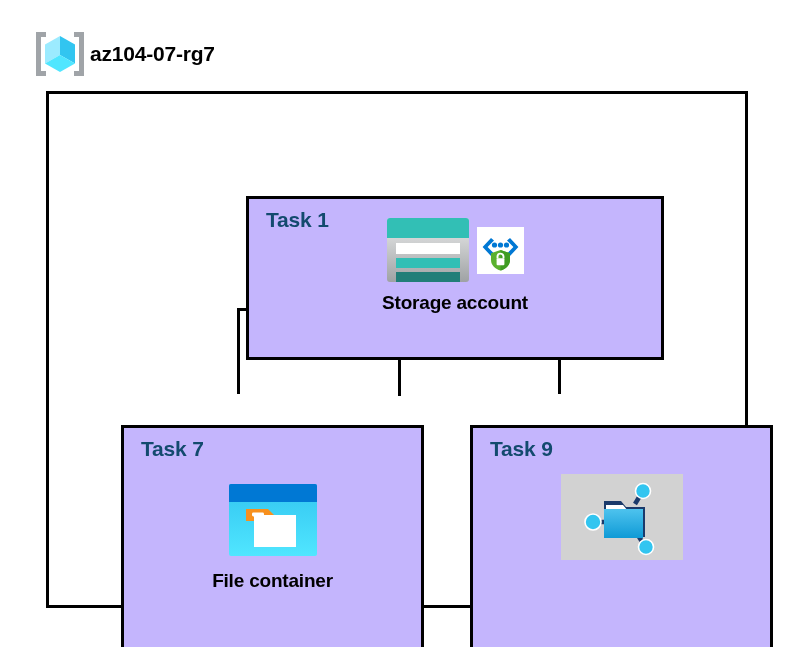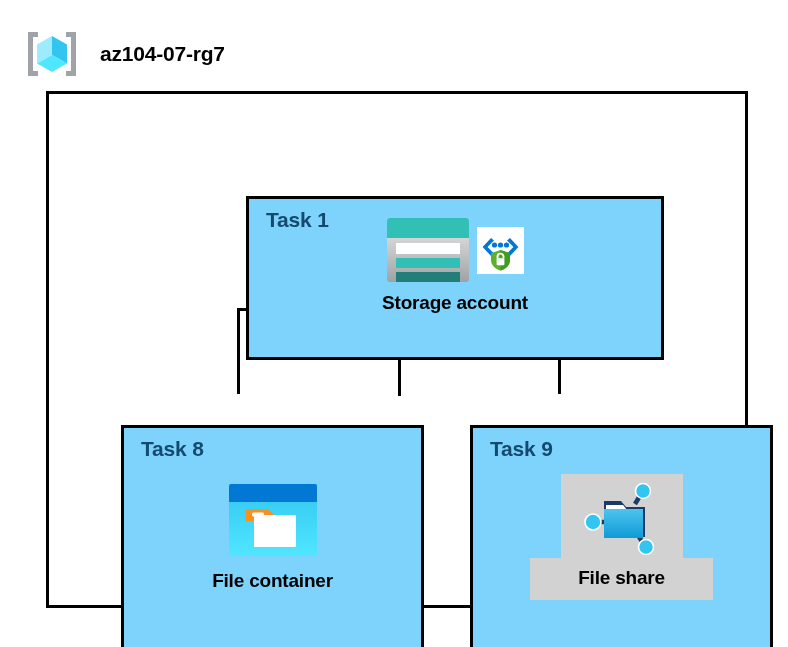--- a/index.html
+++ b/index.html
@@ -13,26 +13,26 @@
     height: 647px;
     position: relative;
     overflow: hidden;
     font-family: "Liberation Sans", sans-serif;
     -webkit-font-smoothing: antialiased;
   }
 
   
   #rg-header {
     position: absolute;
-    left: 24px;
+    left: 32px;
     top: 28px;
     height: 52px;
     display: flex;
     align-items: center;
-    gap: 20px;
+    gap: 2px;
   }
   #rg-icon {
     width: 56px;
     height: 52px;
     display: block;
   }
   #rg-title {
     font-size: 21px;
     font-weight: bold;
     color: #000000;
@@ -48,21 +48,21 @@
     width: 702px;
     height: 517px;
     border: 3px solid #000000;
     box-sizing: border-box;
     background: #ffffff;
   }
 
   
   .task-panel {
     position: absolute;
-    background: #7dd3fc;
+    background: #c4b5fd;
     border: 3px solid #000000;
     box-sizing: border-box;
   }
   #panel-task1 { left: 197px; top: 102px; width: 418px; height: 164px; }
   #panel-task2 { left: 72px;  top: 331px; width: 303px; height: 243px; }
   #panel-task3 { left: 421px; top: 331px; width: 303px; height: 243px; }
 
   .task-label {
     position: absolute;
     left: 17px;
@@ -192,21 +192,21 @@
             <path d="M20.5 31.5 L20.5 29.6 A3 3 0 0 1 26.5 29.6 L26.5 31.5" fill="none" stroke="#ffffff" stroke-width="1.9"></path>
             <rect x="19.6" y="31.3" width="7.8" height="7" rx="1" fill="#ffffff"></rect>
           </svg>
         </span>
       </div>
       <div class="node-caption">Storage account</div>
     </div>
   </div>
 
   <div class="task-panel" id="panel-task2">
-    <div class="task-label">Task 8</div>
+    <div class="task-label">Task 7</div>
 
     <div class="node" id="node-blob">
       <span>
         <svg width="88" height="72" viewBox="0 0 88 72" xmlns="http://www.w3.org/2000/svg">
           <defs>
             <linearGradient id="blobBody" x1="0" y1="0" x2="0" y2="1">
               <stop offset="0%" stop-color="#32c5f0"></stop>
               <stop offset="100%" stop-color="#50e6ff"></stop>
             </linearGradient>
           </defs>
@@ -247,17 +247,16 @@
             <path d="M23 25 L40 25 L45 31 L60 31 L60 36 L23 36 Z" fill="#ffffff"></path>
 
             <path d="M21 29 L60 29 L60 58 L21 58 Z" fill="url(#folderGrad)"></path>
 
             <circle cx="60" cy="11" r="7.5" fill="#32c5f0" stroke="#ffffff" stroke-width="1.6"></circle>
             <circle cx="10" cy="42" r="8" fill="#32c5f0" stroke="#ffffff" stroke-width="1.6"></circle>
             <circle cx="63" cy="67" r="7.5" fill="#32c5f0" stroke="#ffffff" stroke-width="1.6"></circle>
           </svg>
         </span>
       </div>
-      <div class="node-caption">File share</div>
     </div>
   </div>
 
 </div>
 
 </body></html>

